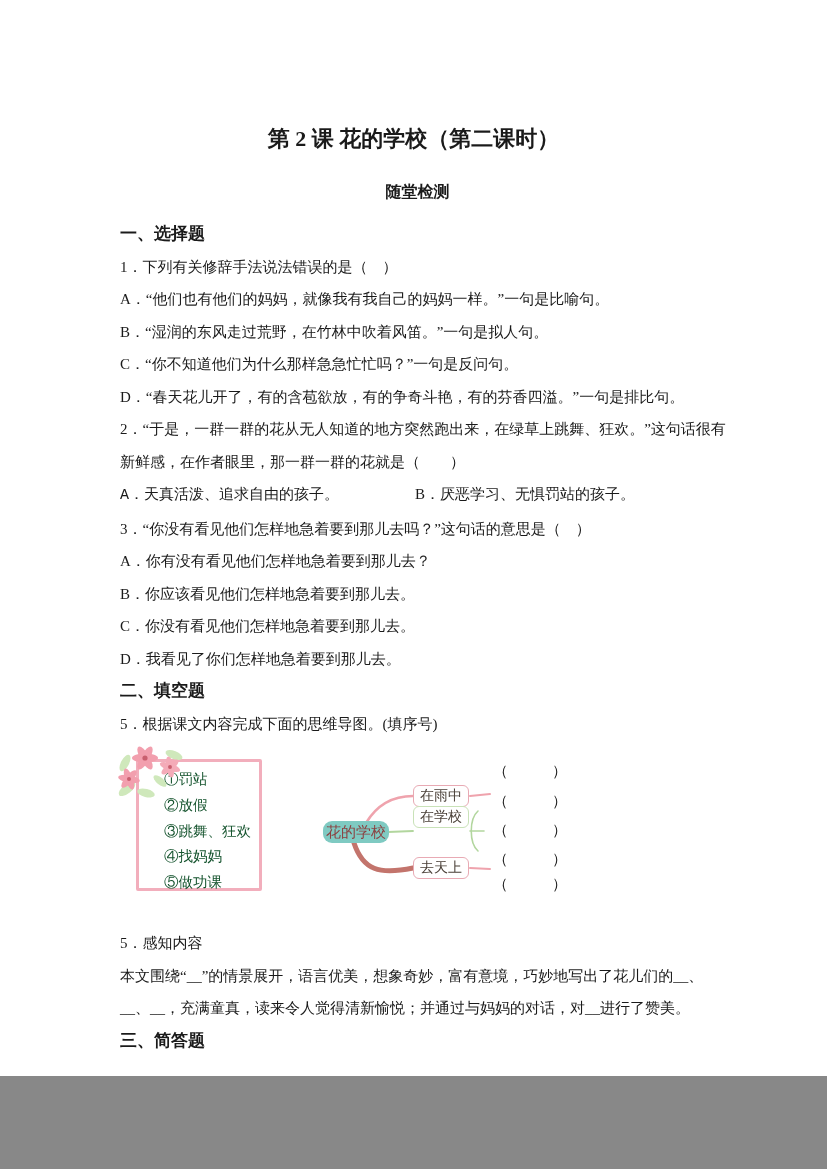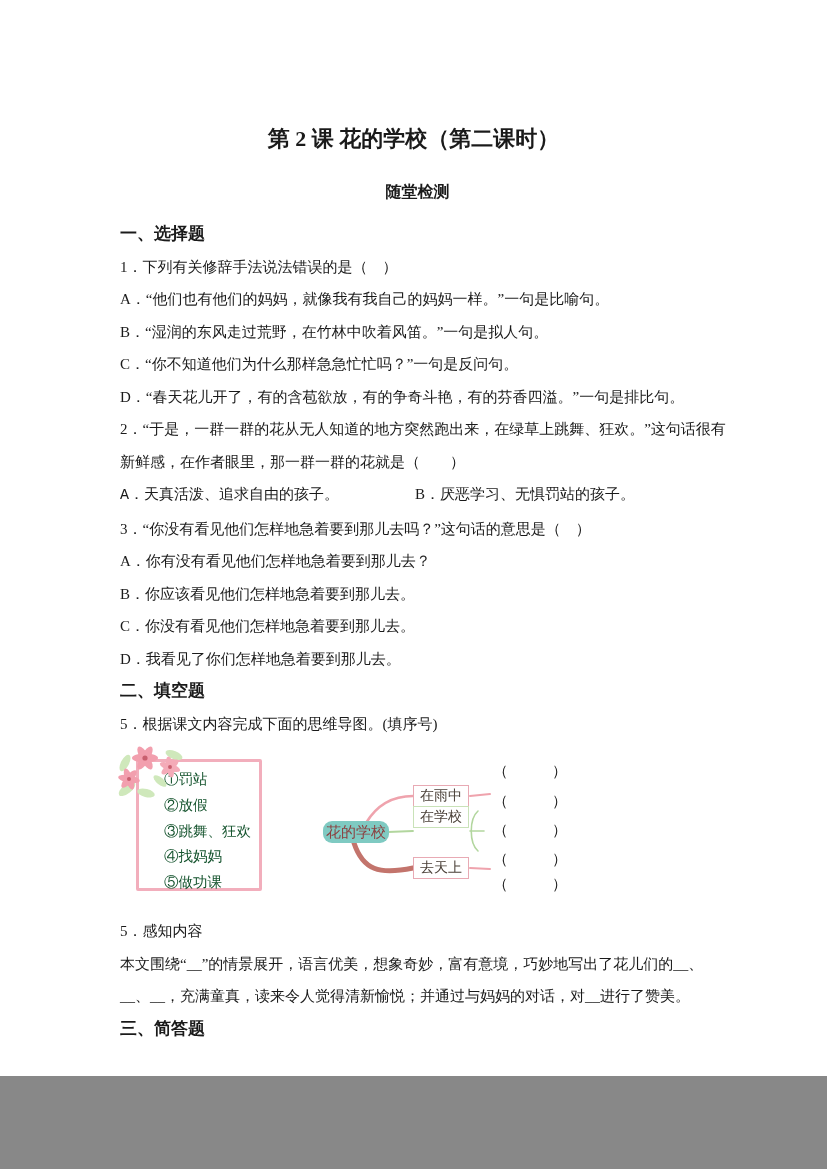--- a/index.html
+++ b/index.html
@@ -38,21 +38,21 @@
   .flowers { position:absolute; left:-2px; top:-2px; z-index:2; }
   .node {
     position:absolute; box-sizing:border-box; text-align:center;
     font-size:14px; line-height:20px; height:22px;
   }
   .root-node {
     left:207px; top:80px; width:66px;
     background:#7fcac2; border-radius:9px; color:#8c4040;
     font-size:15px; line-height:22px;
   }
-  .branch-node { left:297px; width:56px; background:#fff; border-radius:0; border:1px solid; color:#4a4038; }
+  .branch-node { left:297px; width:56px; background:#fff; border-radius:6px; border:1px solid; color:#4a4038; }
   .branch-rain { top:44px; border-color:#e8aab4; }
   .branch-school { top:65px; border-color:#c9e2b8; }
   .branch-sky { top:116px; border-color:#e8aab4; }
   .paren { position:absolute; font-size:15px; line-height:20px; color:#222; }
   .conn-svg { position:absolute; left:0; top:0; }
   
   .footer {
     position:absolute; top:1114px; left:0; width:100%;
     text-align:center; font-size:14.5px; color:#333; line-height:24px;
   }
@@ -159,19 +159,19 @@
       <span class="paren" style="left:377px; top:50px;">（</span>
       <span class="paren" style="left:436px; top:50px;">）</span>
       <span class="paren" style="left:377px; top:79px;">（</span>
       <span class="paren" style="left:436px; top:79px;">）</span>
       <span class="paren" style="left:377px; top:108px;">（</span>
       <span class="paren" style="left:436px; top:108px;">）</span>
       <span class="paren" style="left:377px; top:133px;">（</span>
       <span class="paren" style="left:436px; top:133px;">）</span>
     </div>
 
-    <p class="oneline" style="margin-top:8px;">5．感知内容</p>
+    <p class="oneline" style="margin-top:20px;">5．感知内容</p>
     <p>本文围绕“__”的情景展开，语言优美，想象奇妙，富有意境，巧妙地写出了花儿们的__、__、__，充满童真，读来令人觉得清新愉悦；并通过与妈妈的对话，对__进行了赞美。</p>
 
     <p class="heading">三、简答题</p>
   </div>
 
 </div>
 
 </body></html>

